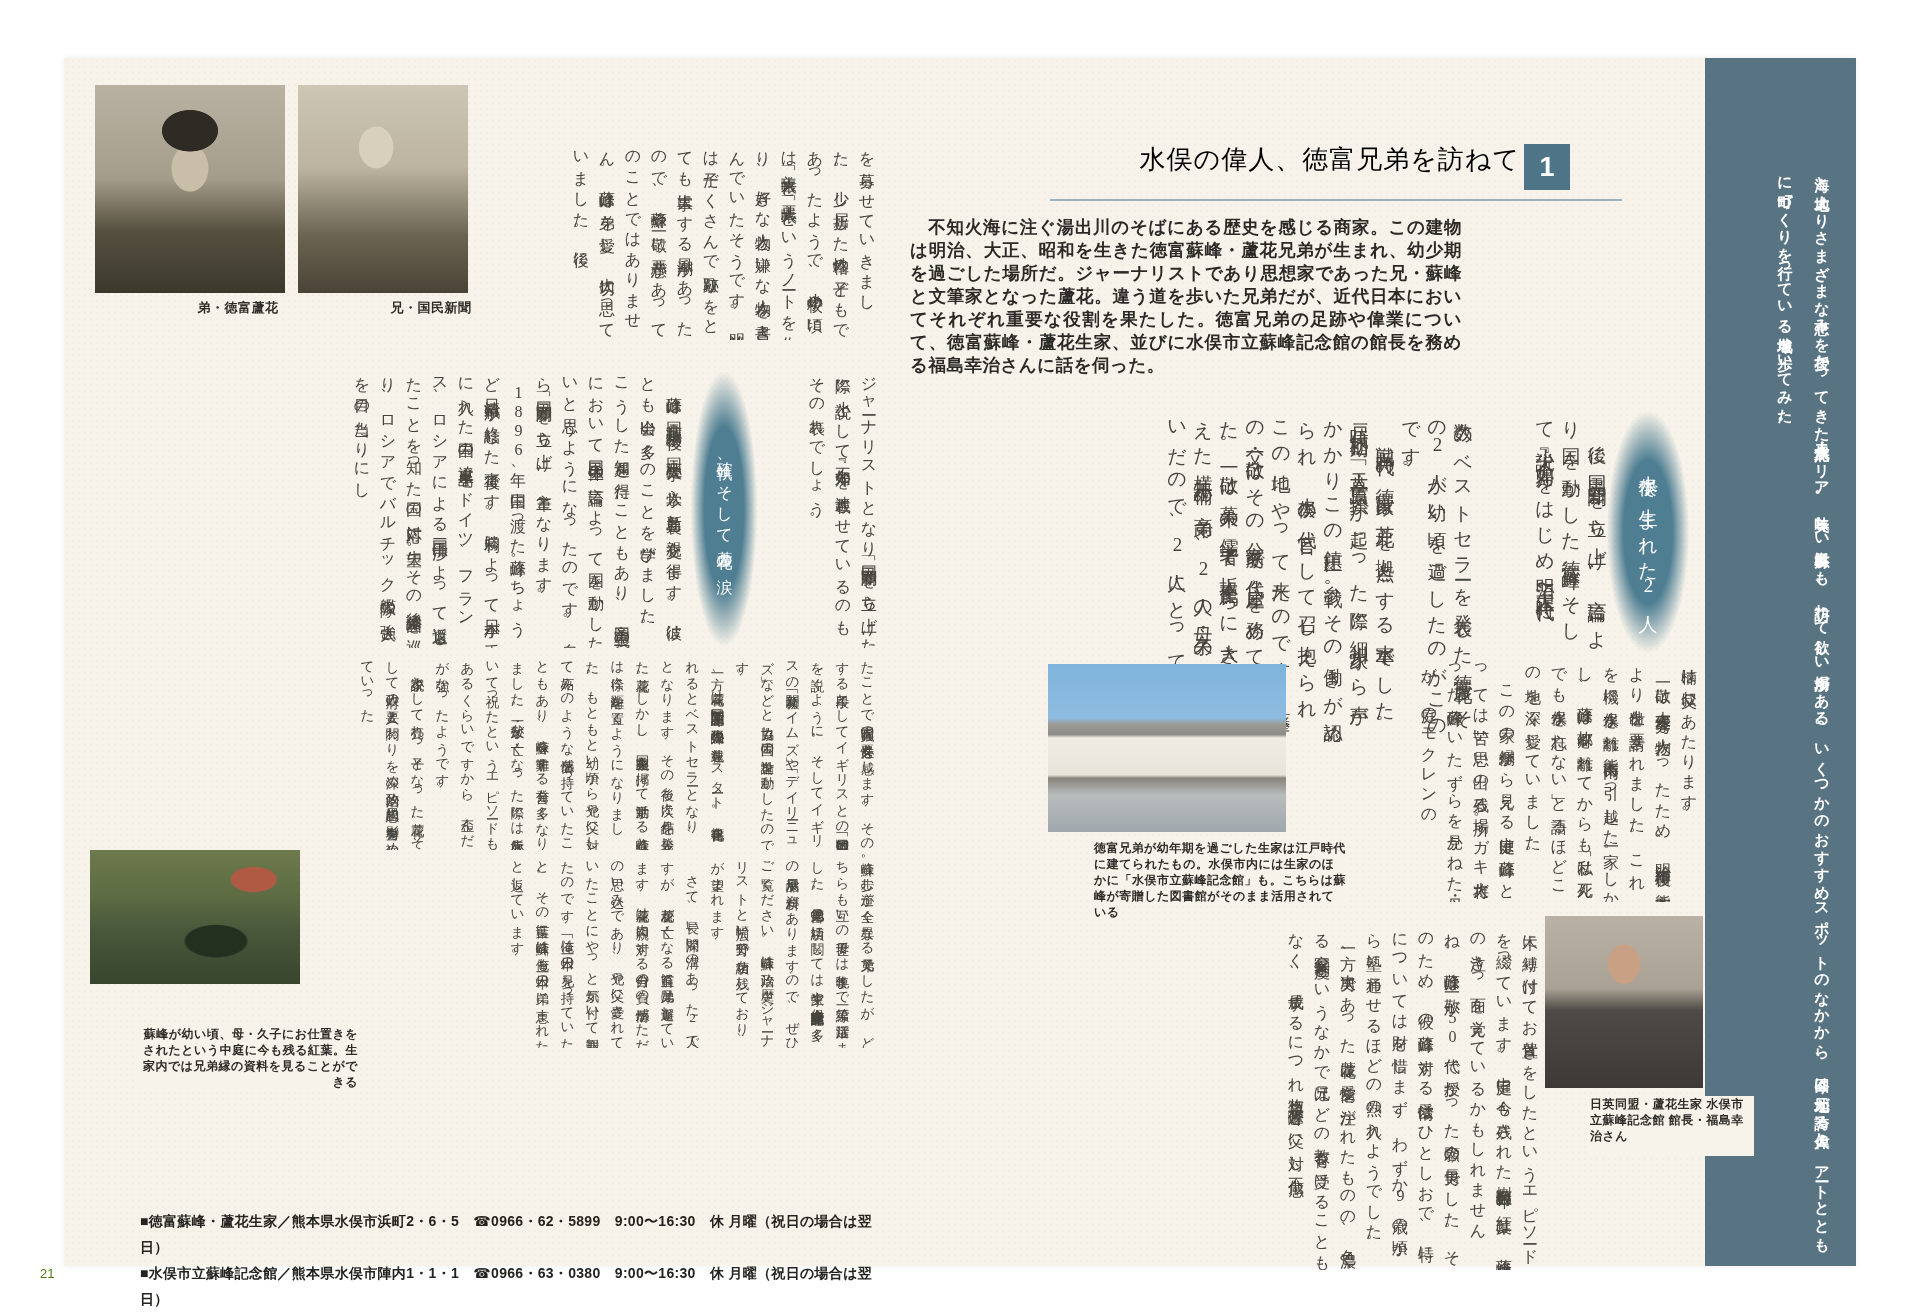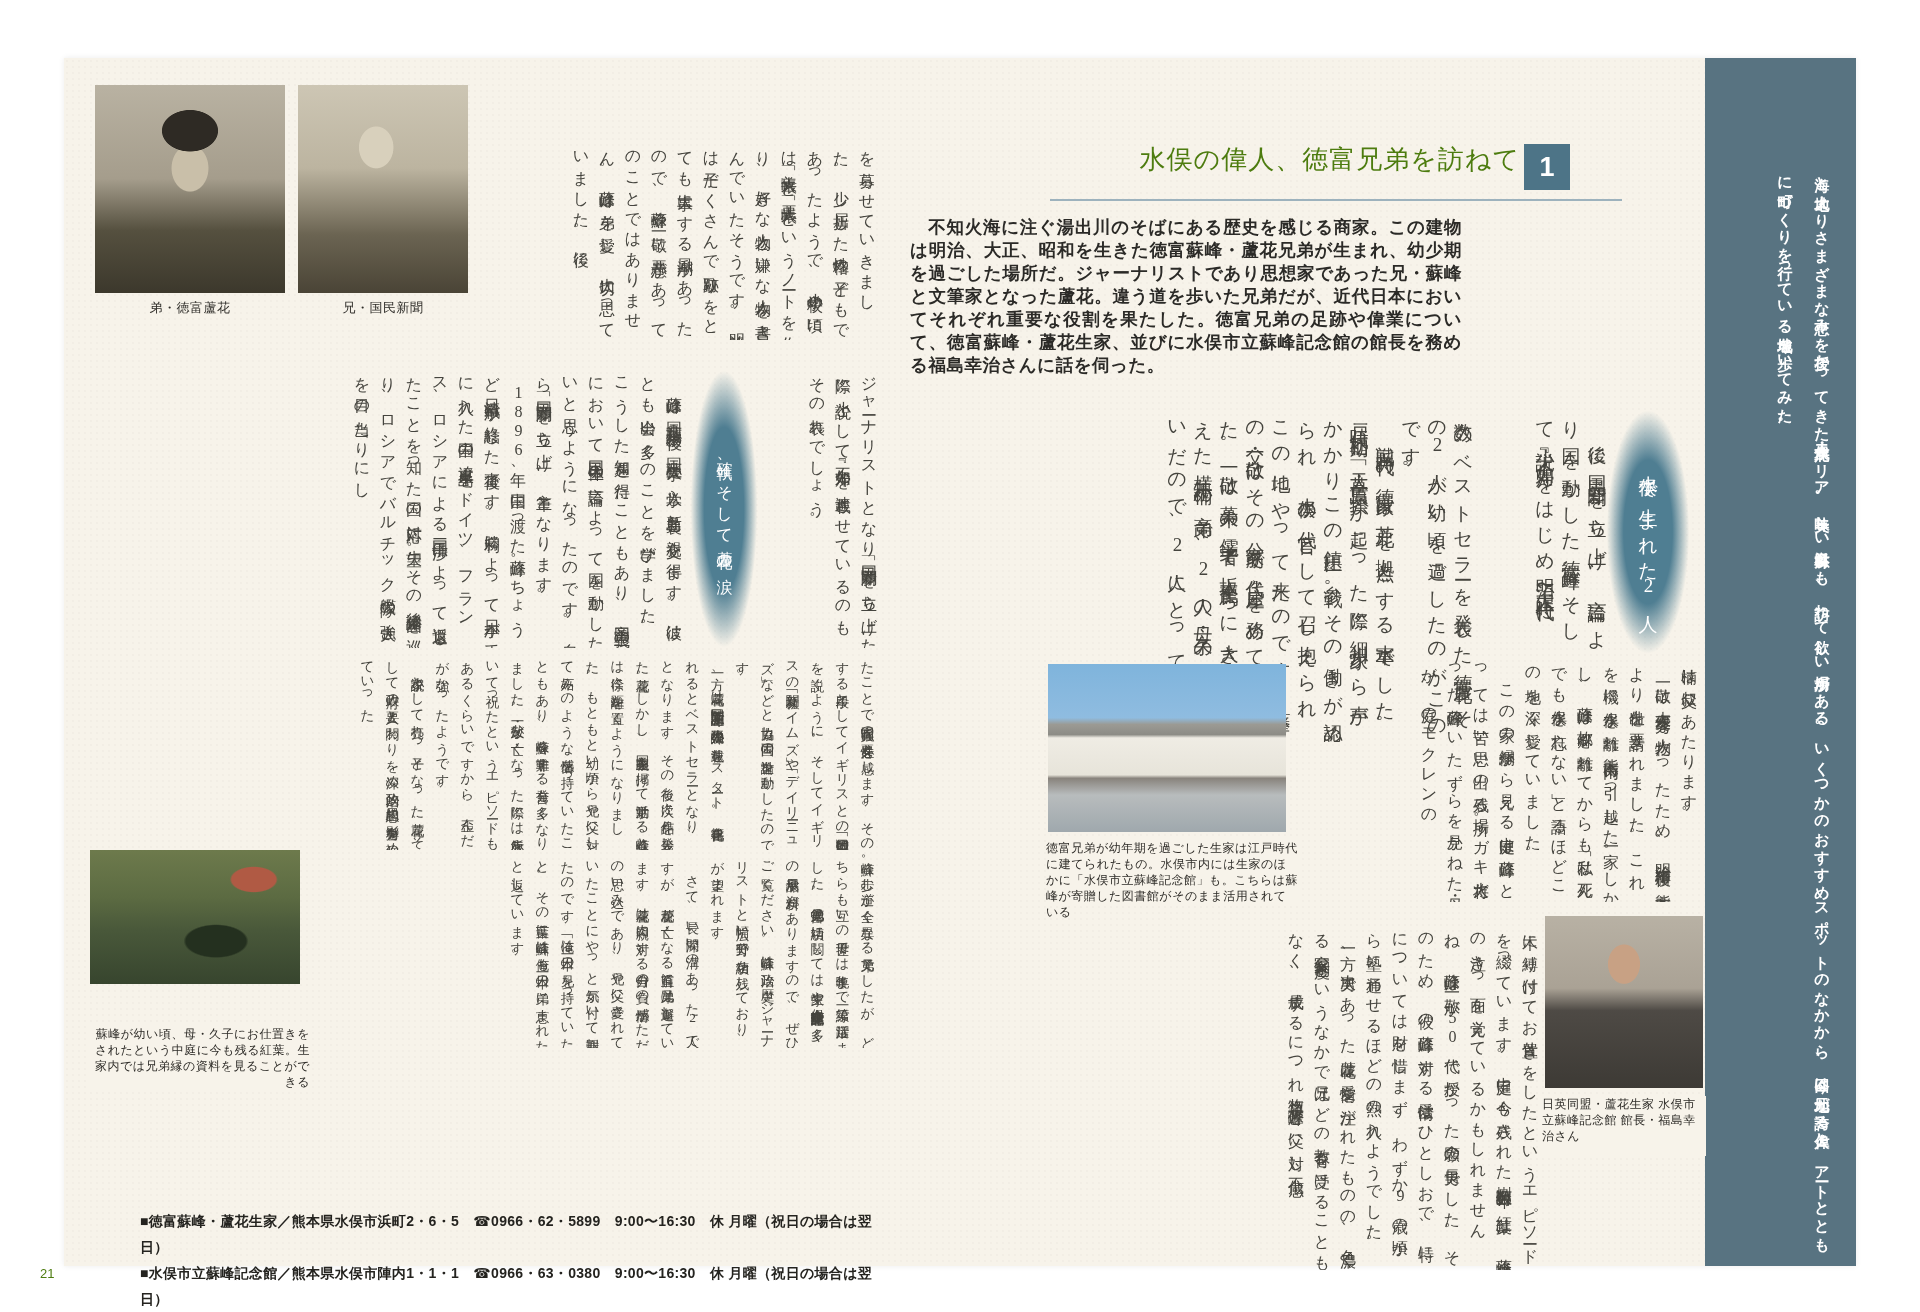--- a/index.html
+++ b/index.html
@@ -46,21 +46,21 @@
     color:#ffffff;font-family:"Liberation Serif","DejaVu Serif",serif;
     background:radial-gradient(ellipse closest-side,#4f7e92 0%,#4f7e92 58%,rgba(79,126,146,0) 98%);
     text-align:center;
   }
   .oval-r{left:1606px;top:408px;width:84px;height:248px;font-size:19px;letter-spacing:4px;}
   .oval-l{left:690px;top:368px;width:68px;height:282px;font-size:16px;letter-spacing:3px;}
   
   .title{
     left:1060px;top:142px;width:460px;height:40px;
     font-family:"Liberation Serif","DejaVu Serif",serif;
-    font-size:26px;letter-spacing:1px;color:#4d7c0f;text-align:right;
+    font-size:26px;letter-spacing:1px;color:#000000;text-align:right;
   }
   .badge{
     left:1524px;top:144px;width:46px;height:46px;background:#4d7487;
     color:#fff;font-size:27px;font-weight:bold;display:flex;align-items:center;justify-content:center;
   }
   .title-rule{left:1050px;top:199px;width:572px;height:2px;background:#9db2bd;}
   .lead{
     left:862px;top:216px;width:552px;height:120px;
     font-size:17.5px;line-height:23px;font-weight:700;color:#2b2a27;
     text-align:justify;letter-spacing:0.5px;margin-left:48px;
@@ -93,22 +93,22 @@
       linear-gradient(180deg,#6d7a4c 0%,#5c6b42 35%,#49583a 60%,#37452e 100%);
   }
   .ph-fukushima{
     left:1545px;top:916px;width:158px;height:172px;
     background:
       radial-gradient(ellipse 26px 32px at 50% 28%,#c8a184 0 60%,transparent 63%),
       linear-gradient(180deg,#b8b1a4 0%,#aaa295 42%,#4e4a45 55%,#3d3a35 100%);
   }
   
   .cap{
-    z-index:5;font-size:12px;line-height:16px;color:#2e2c28;font-weight:400;
-    background:#f7f3ea;letter-spacing:0.5px;
+    z-index:5;font-size:12px;line-height:16px;color:#2e2c28;font-weight:700;
+    background:#f7f3ea;letter-spacing:0.5px;margin-left:48px;
   }
   .cap-center{text-align:center;font-size:13px;background:transparent;}
   
   .info{
     left:92px;top:1208px;width:760px;height:54px;
     font-size:14px;line-height:26px;font-weight:600;color:#24231f;letter-spacing:0.3px;
     z-index:6;
     margin-left:48px;
   }
   .pgnum{font-size:13px;color:#4d7c0f;z-index:6;}

